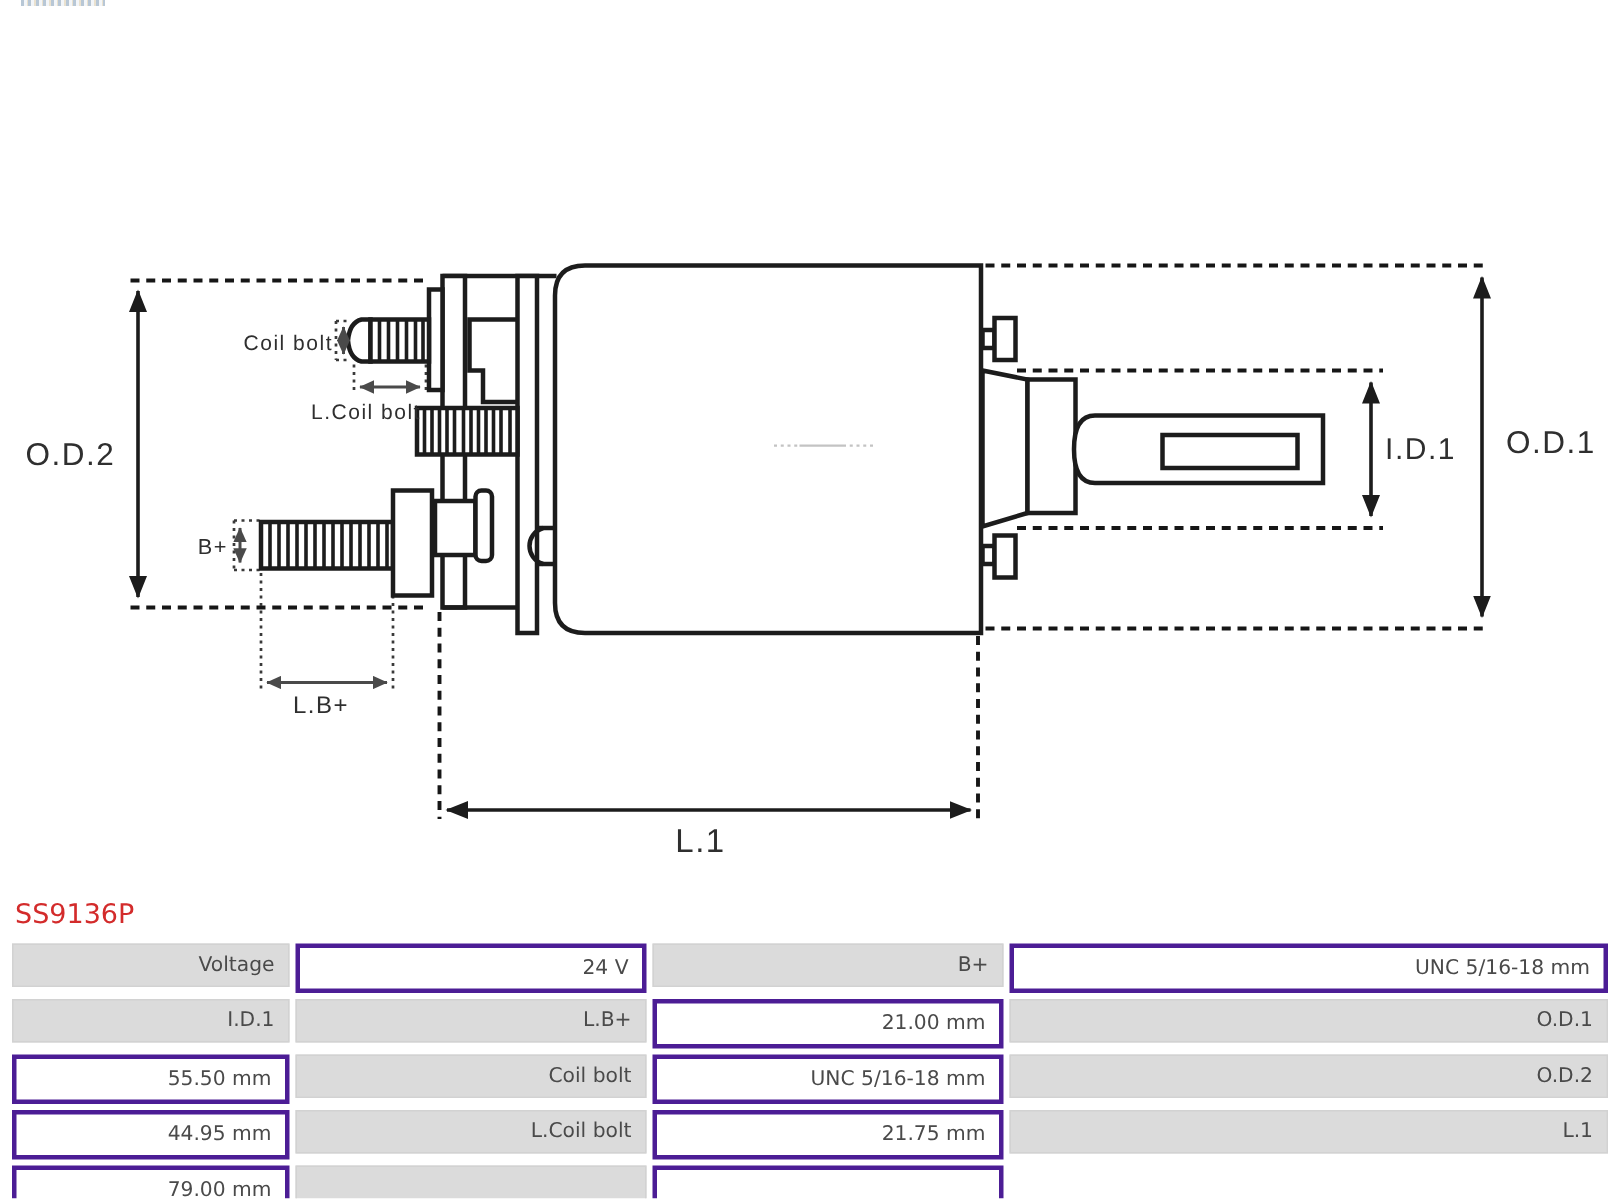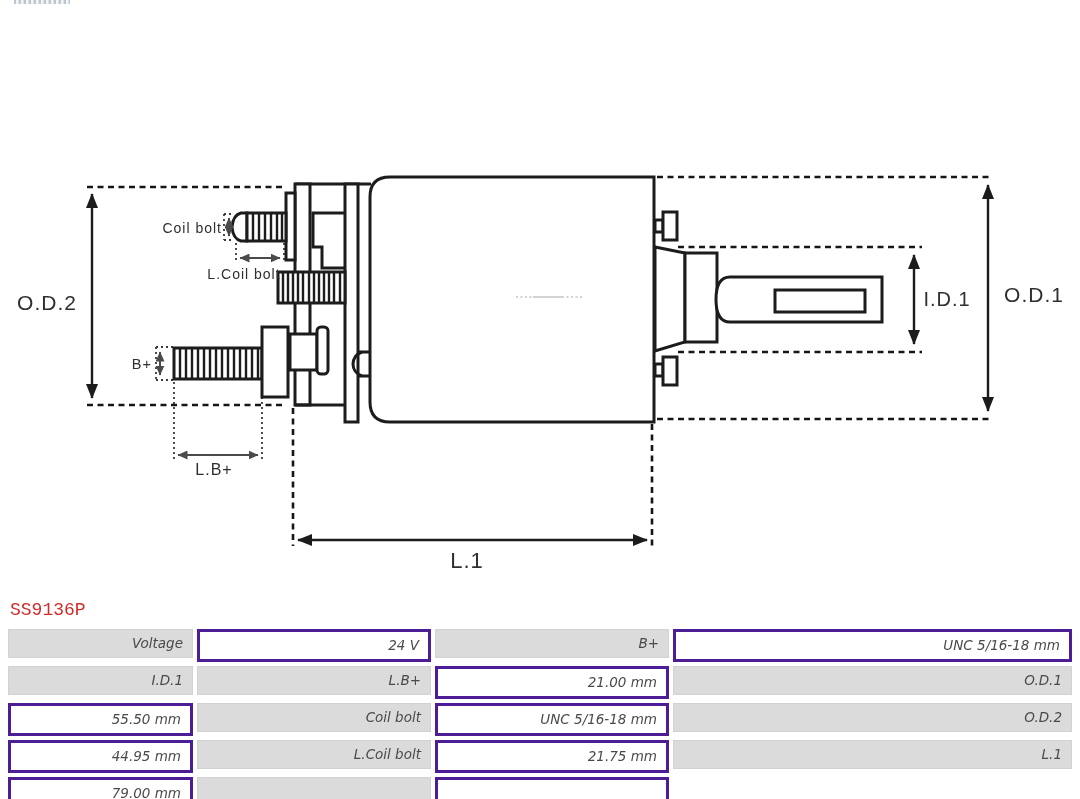--- a/index.html
+++ b/index.html
@@ -1,25 +1,25 @@
 <!DOCTYPE html>
 <html><head>
 <meta charset="utf-8">
 <style>
   html,body{margin:0;padding:0;background:#fff;}
   .page{position:relative;width:1080px;height:799px;background:#fff;overflow:hidden;
         font-family:"DejaVu Sans","Liberation Sans",sans-serif;}
   .brand-strip{position:absolute;left:14px;top:0;width:56px;height:4px;opacity:.55;
         background:repeating-linear-gradient(90deg,#7d99b4 0 2px,#e9eef3 2px 4px,#d9c9a8 4px 5px);}
   svg text{font-family:"Liberation Sans","DejaVu Sans",sans-serif;fill:#2f2f2f;letter-spacing:1px;}
-  .part-number{position:absolute;left:10px;top:599px;font-size:18px;line-height:22px;color:#d32b2b;font-family:Liberation Mono, monospace;}
+  .part-number{position:absolute;left:10px;top:599px;font-size:18px;line-height:22px;color:#d32b2b;}
   .spec-table{position:absolute;left:8px;top:629px;width:1064px;display:grid;
         grid-template-columns:185px 234px 234px 1fr;gap:4px;font-size:13.5px;color:#4a4a4a;}
   .spec-table .cell{height:27px;line-height:27px;text-align:right;padding-right:9px;
-        white-space:nowrap;overflow:hidden;font-style:italic;}
+        white-space:nowrap;overflow:hidden;}
   .spec-table .lbl{background:#dbdbdb;border:1px solid #d2d2d2;}
   .spec-table .val{background:#ffffff;border:3px solid #4c1d95;}
   
   .ln{stroke:#1c1c1c;stroke-width:3;fill:none;}
   .lnf{stroke:#1c1c1c;stroke-width:3;fill:#fff;}
   .hatch{stroke:#1c1c1c;stroke-width:2.4;fill:none;}
   .dash{stroke:#161616;stroke-width:2.6;fill:none;stroke-dasharray:6 4.5;}
   .dot{stroke:#3a3a3a;stroke-width:1.8;fill:none;stroke-dasharray:2 3;}
   .dimB{stroke:#1c1c1c;stroke-width:2.4;fill:none;}
   .dimS{stroke:#4a4a4a;stroke-width:2;fill:none;}

